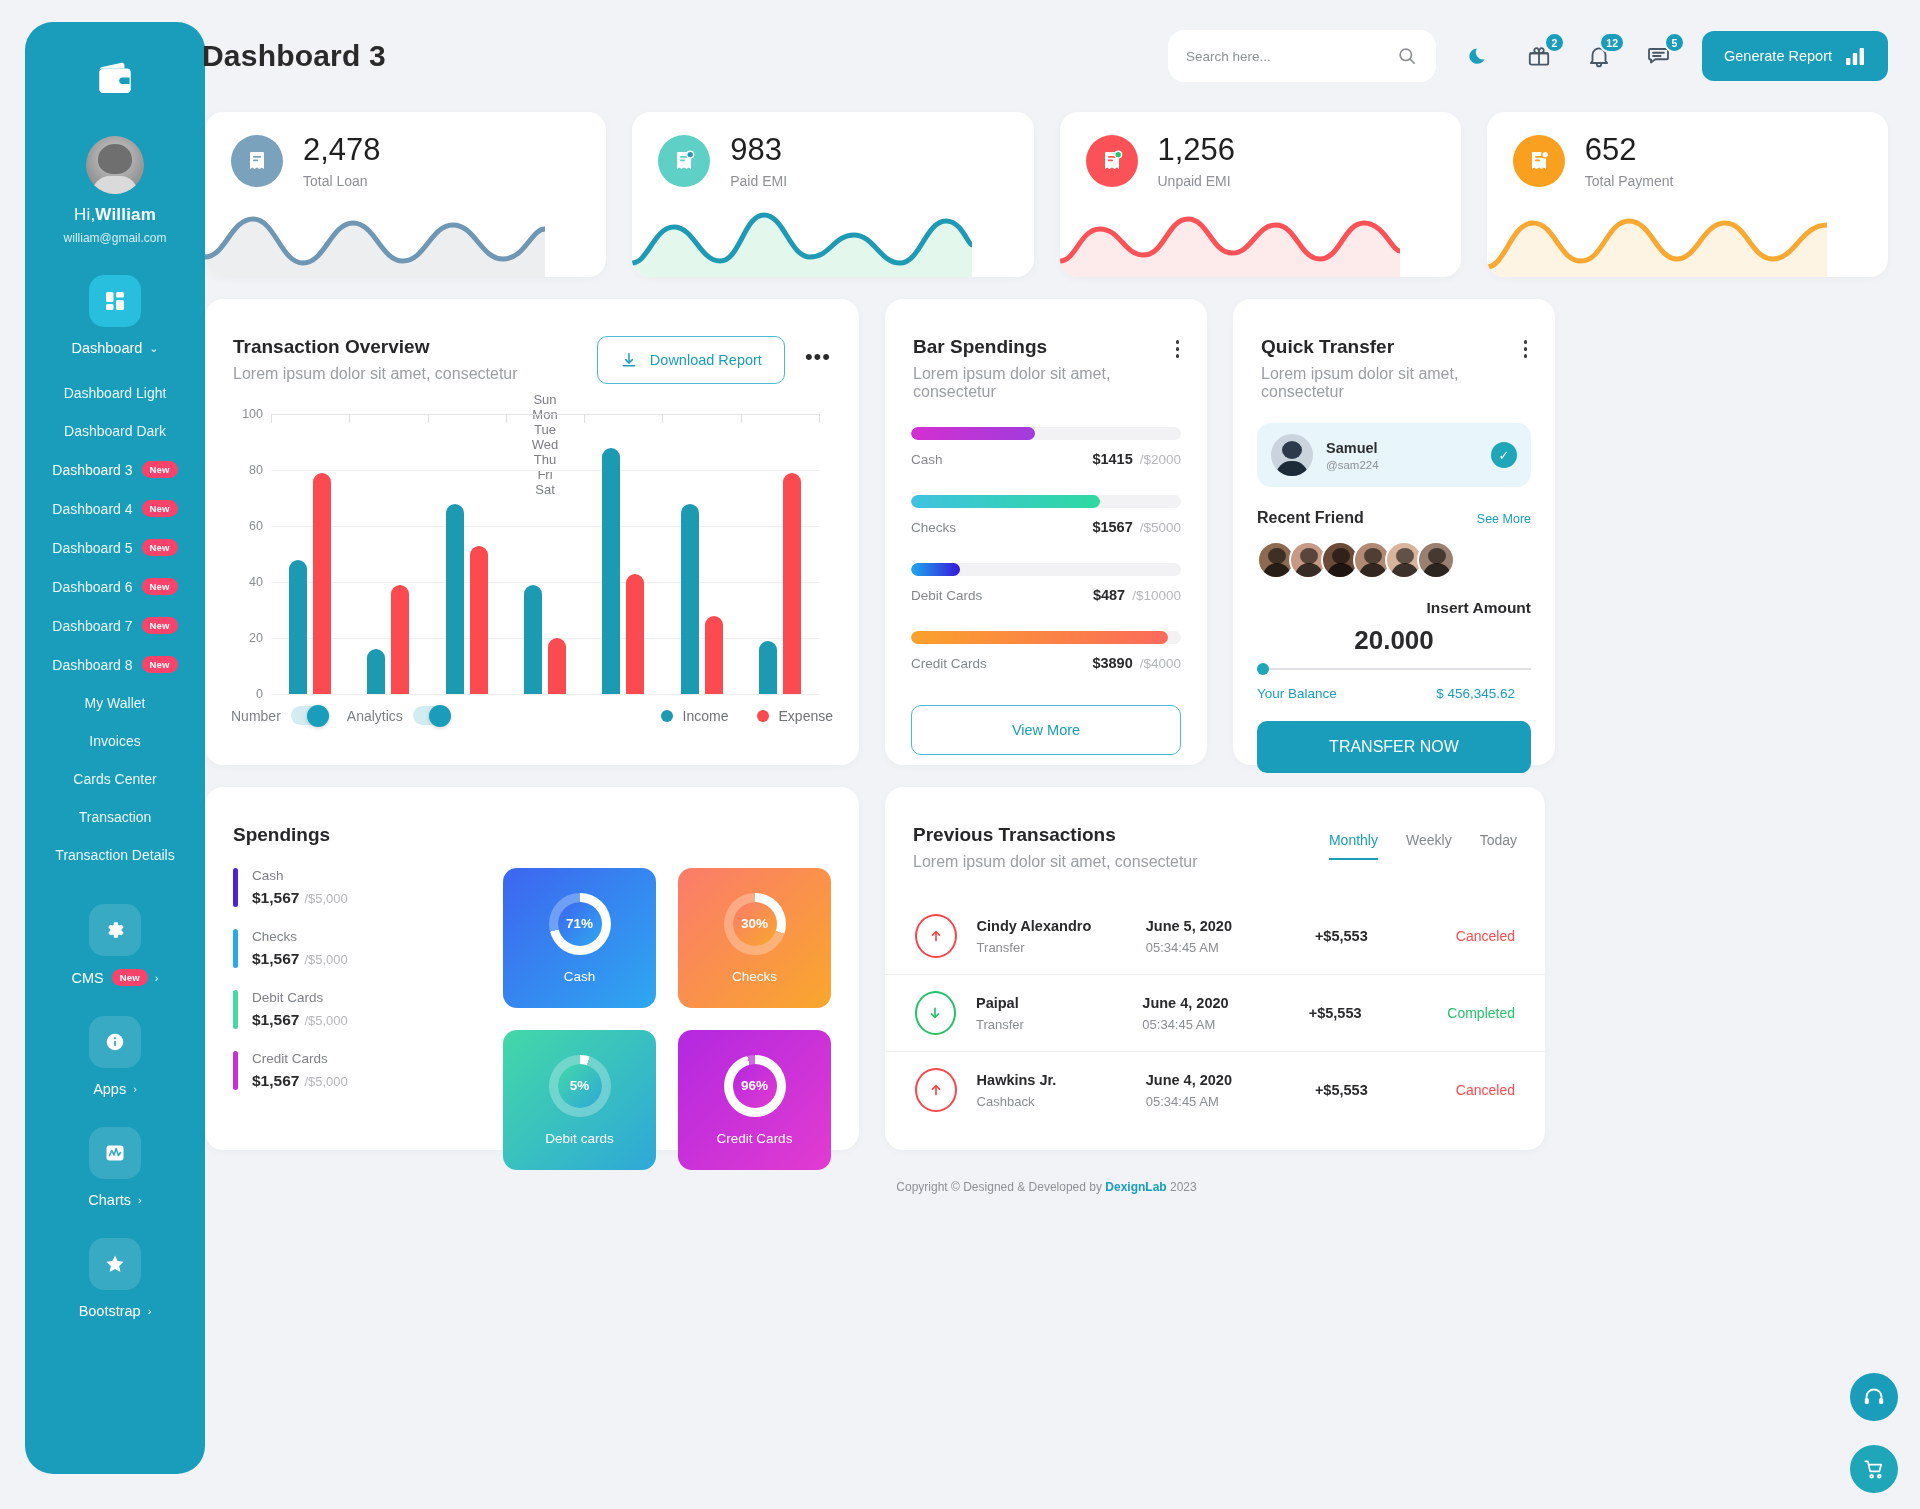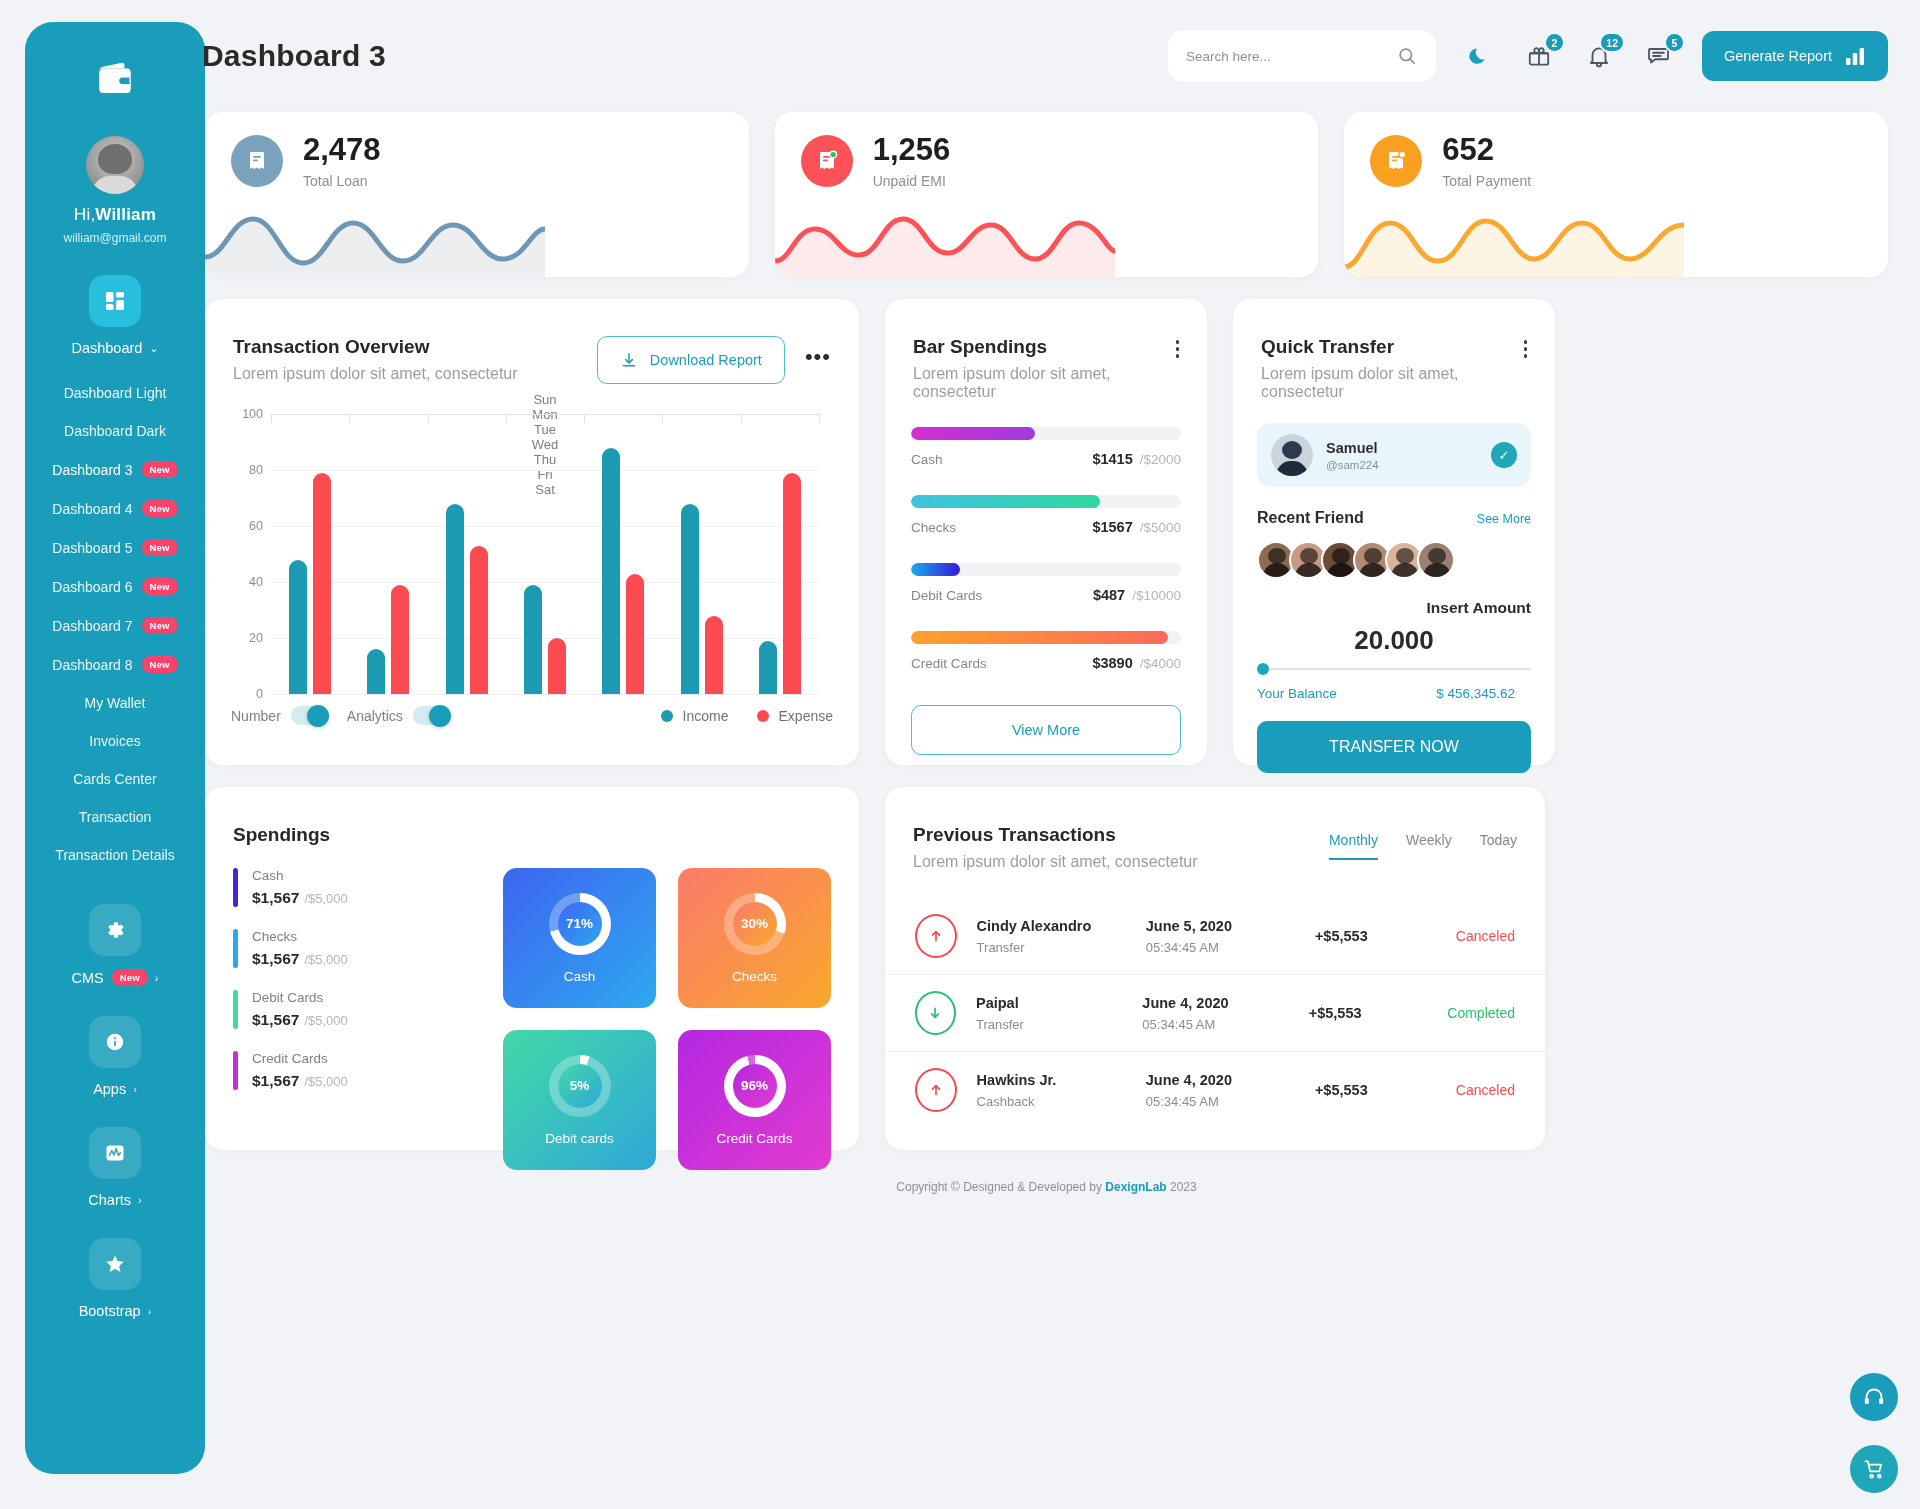--- a/index.html
+++ b/index.html
@@ -93,21 +93,21 @@
 
   
   .stat-row { display:flex; gap: 26px; padding-right: 32px; }
   .stat-card {
     flex:1; background:#fff; border-radius: 18px; height: 165px;
     position:relative; overflow:hidden;
     box-shadow: 0 2px 10px rgba(0,0,0,.03);
   }
   .stat-top { display:flex; align-items:center; gap:20px; padding: 22px 0 0 26px; }
   .stat-icon { width:52px; height:52px; border-radius:50%; display:flex; align-items:center; justify-content:center; position:relative;}
-  .stat-num { font-size: 31px; font-weight:700; color:#1f1f1f; line-height:1.05; }
+  .stat-num { font-size: 31px; font-weight:400; color:#1f1f1f; line-height:1.05; }
   .stat-label { font-size: 14px; color:#8d9096; margin-top: 6px; }
   .spark { position:absolute; left:0; right:0; bottom:0; height: 72px; }
 
   
   .row2 { display:flex; gap: 26px; padding-right:32px; margin-top: 22px; }
   .card { background:#fff; border-radius:18px; box-shadow: 0 2px 10px rgba(0,0,0,.03); }
   .card-head { display:flex; align-items:flex-start; padding: 37px 28px 0 28px; }
   .card-title { font-size: 19px; font-weight:600; color:#27272a; }
   .card-sub { font-size: 16px; color:#9b9ea3; margin-top: 7px; }
   .dots-h { margin-left:auto; font-size:22px; color:#2b2b2b; letter-spacing:1px; line-height:1; cursor:pointer;}
@@ -450,20 +450,40 @@
             <div class="stat-num">2,478</div>
             <div class="stat-label">Total Loan</div>
           </div>
         </div>
         <svg class="spark" viewBox="0 0 340 72" preserveAspectRatio="none">
           <path d="M0,52 C20,52 26,14 48,14 C70,14 76,58 98,58 C120,58 126,18 148,18 C170,18 176,56 198,56 C220,56 226,20 248,20 C270,20 276,54 298,54 C320,54 326,24 340,24 L340,72 L0,72 Z" fill="#eceef0"></path>
           <path d="M0,52 C20,52 26,14 48,14 C70,14 76,58 98,58 C120,58 126,18 148,18 C170,18 176,56 198,56 C220,56 226,20 248,20 C270,20 276,54 298,54 C320,54 326,24 340,24" fill="none" stroke="#6f97b4" stroke-width="5" stroke-linecap="round"></path>
         </svg>
       </div>
 
+      <div class="stat-card">
+        <div class="stat-top">
+          <div class="stat-icon" style="background:#5fd0c5">
+            <svg width="24" height="24" viewBox="0 0 24 24" fill="#fff">
+              <path d="M6 3h12a1 1 0 011 1v16l-2.2-1.6L14.6 20l-2.6-1.6L9.4 20l-2.2-1.6L5 20V4a1 1 0 011-1z"></path>
+              <rect x="8" y="7" width="8" height="1.7" rx=".8" fill="#5fd0c5"></rect>
+              <rect x="8" y="10.5" width="5" height="1.7" rx=".8" fill="#5fd0c5"></rect>
+              <circle cx="18.2" cy="5.6" r="3.4" fill="#1e9ab4" stroke="#fff" stroke-width="1.4"></circle>
+            </svg>
+          </div>
+          <div>
+            <div class="stat-num">983</div>
+            <div class="stat-label">Paid EMI</div>
+          </div>
+        </div>
+        <svg class="spark" viewBox="0 0 340 72" preserveAspectRatio="none">
+          <path d="M0,58 C16,58 22,22 42,22 C62,22 68,56 88,56 C108,56 112,10 132,10 C152,10 158,52 178,52 C198,52 202,30 222,30 C242,30 248,58 268,58 C288,58 294,16 314,16 C330,16 336,40 340,40 L340,72 L0,72 Z" fill="#e4f7ec"></path>
+          <path d="M0,58 C16,58 22,22 42,22 C62,22 68,56 88,56 C108,56 112,10 132,10 C152,10 158,52 178,52 C198,52 202,30 222,30 C242,30 248,58 268,58 C288,58 294,16 314,16 C330,16 336,40 340,40" fill="none" stroke="#1e9ab4" stroke-width="5" stroke-linecap="round"></path>
+        </svg>
+      </div>
 
       <div class="stat-card">
         <div class="stat-top">
           <div class="stat-icon" style="background:#fb5257">
             <svg width="24" height="24" viewBox="0 0 24 24" fill="#fff">
               <path d="M6 3h12a1 1 0 011 1v16l-2.2-1.6L14.6 20l-2.6-1.6L9.4 20l-2.2-1.6L5 20V4a1 1 0 011-1z"></path>
               <rect x="8" y="7" width="8" height="1.7" rx=".8" fill="#fb5257"></rect>
               <rect x="8" y="10.5" width="5" height="1.7" rx=".8" fill="#fb5257"></rect>
               <circle cx="18.2" cy="5.6" r="3.4" fill="#2bc46b" stroke="#fff" stroke-width="1.4"></circle>
             </svg>

